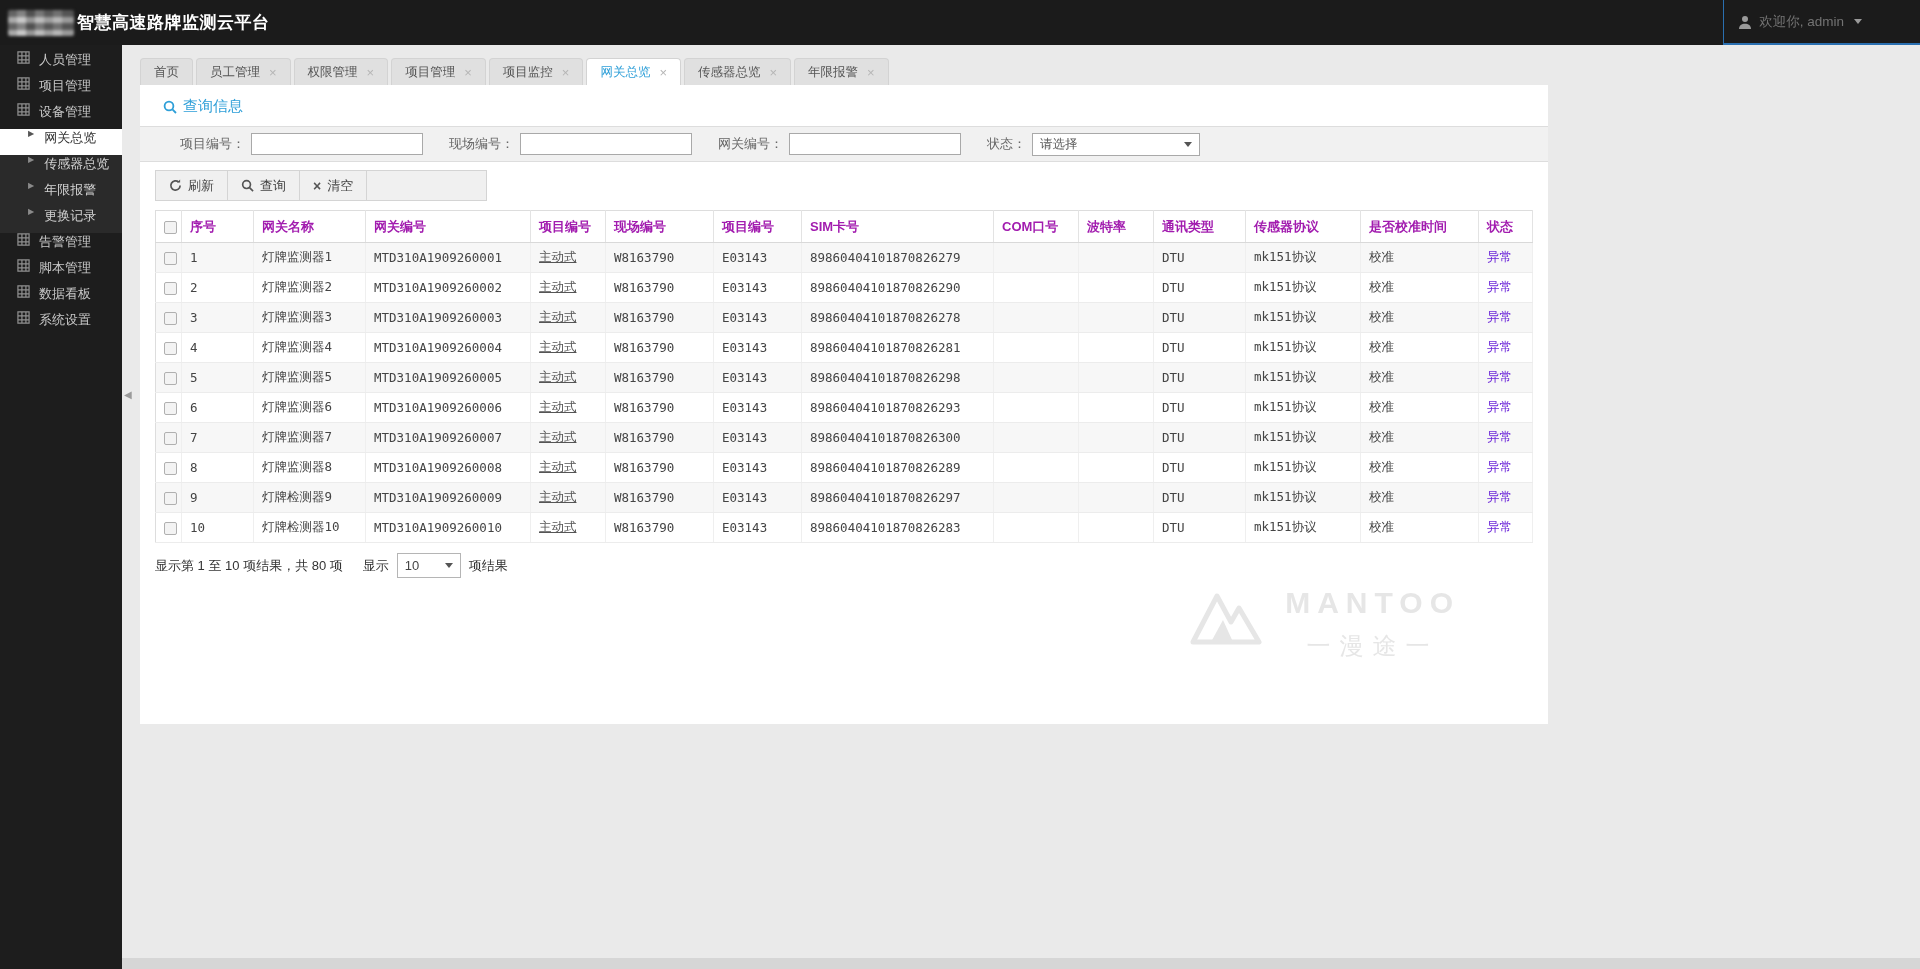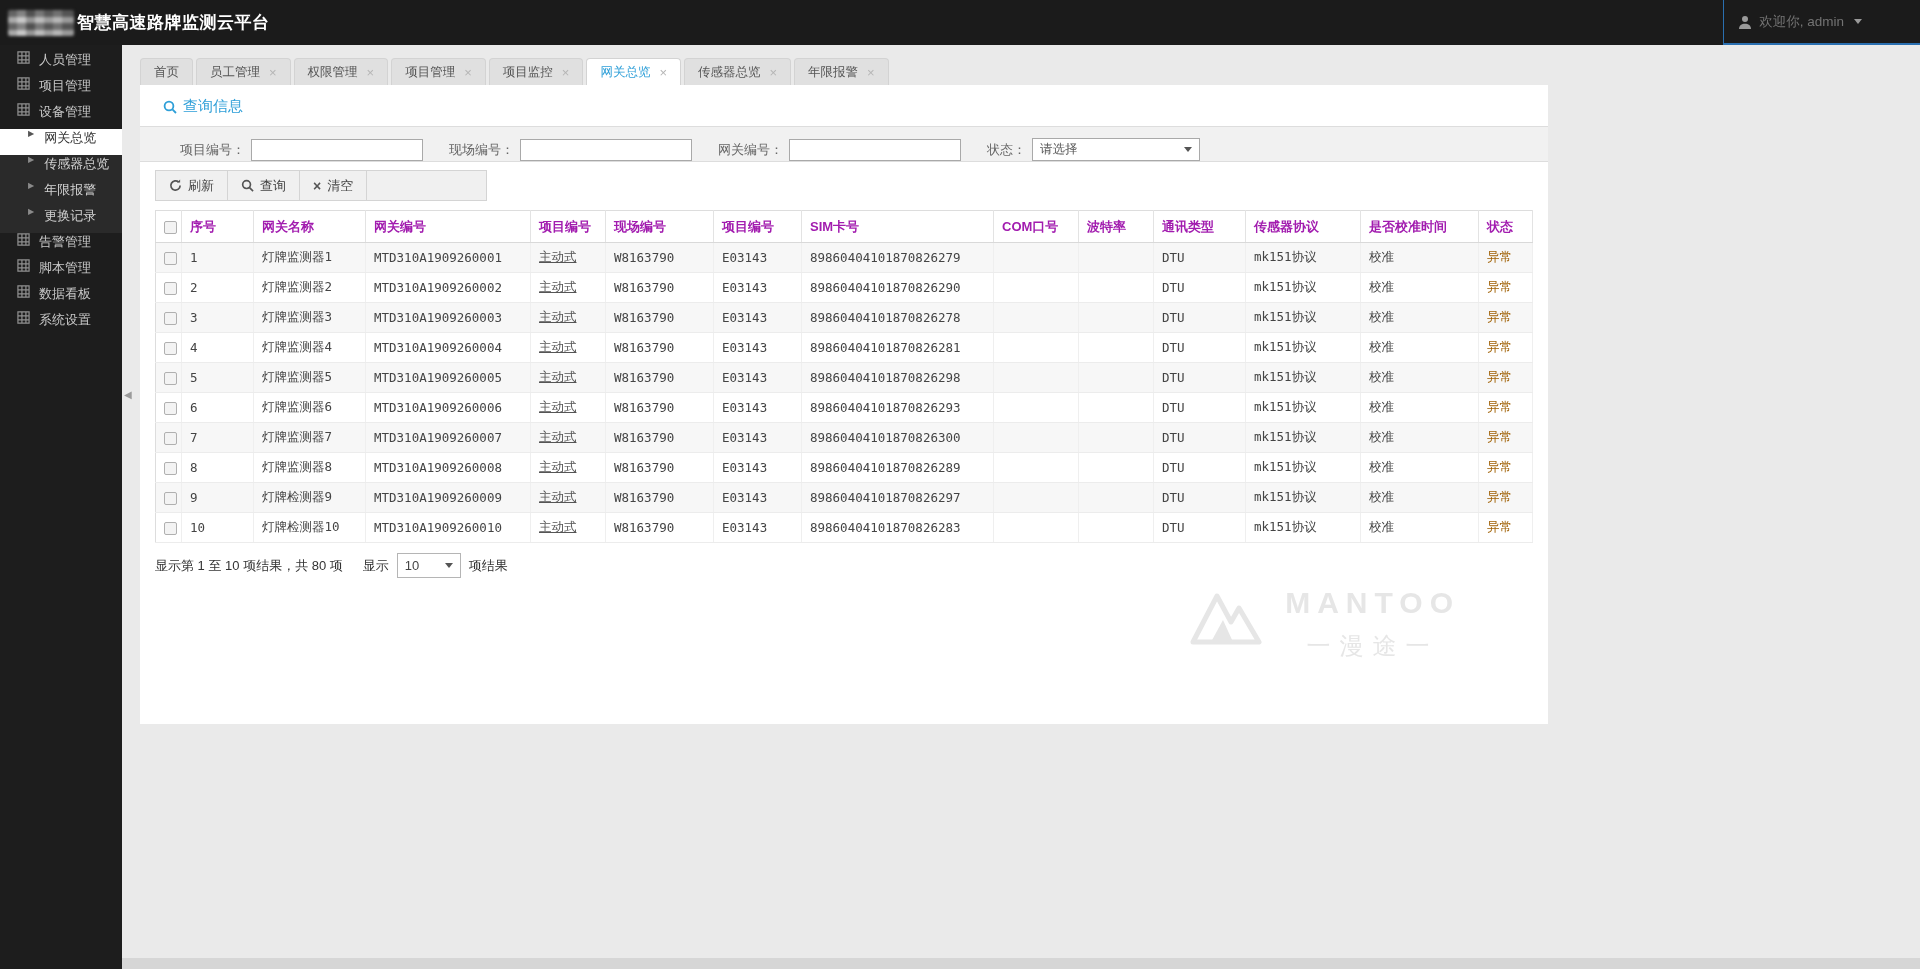--- a/index.html
+++ b/index.html
@@ -41,21 +41,21 @@
     border:1px solid #d3d3d3; border-bottom:none; border-radius:4px 4px 0 0;
     font-size:12.5px; color:#555; cursor:pointer; white-space:nowrap; }
   .tab.active { background:#fff; color:#2e9fd8; }
   .tab .x { margin-left:9px; color:#b5b5b5; font-size:13px; line-height:1; }
 
   
   .panel { position:relative; margin-left:18px; width:1408px; height:639px; background:#fff; }
   .section-title { display:flex; align-items:center; gap:6px; color:#2e9fd8; font-size:15px;
     padding:12px 0 10px 23px; }
   .query-bar { height:36px; background:#f1f1f1; border-top:1px solid #ddd; border-bottom:1px solid #ddd;
-    display:flex; align-items:flex-end; padding-left:40px; font-size:13px; color:#666; }
+    display:flex; align-items:center; padding-left:40px; font-size:13px; color:#666; }
   .qfield { display:flex; align-items:center; margin-right:26px; white-space:nowrap; }
   .qfield input { width:172px; height:22px; border:1px solid #a9a9a9; margin-left:6px; padding:0 5px;
     font-size:12px; }
   .qselect { width:168px; height:23px; border:1px solid #a9a9a9; background:#fff; display:flex;
     align-items:center; justify-content:space-between; padding:0 7px; color:#555; margin-left:6px;
     font-size:12.5px; cursor:pointer; }
   .dd-caret { width:0; height:0; border-left:4px solid transparent; border-right:4px solid transparent;
     border-top:5px solid #555; }
 
   .btn-bar { margin:8px 0 0 15px; width:332px; height:31px; background:#f0f0f0;
@@ -67,21 +67,21 @@
   
   .table-wrap { margin:9px 15px 0 15px; }
   table { width:100%; border-collapse:collapse; table-layout:fixed; border:1px solid #ddd; background:#fff; }
   th { font-size:13px; color:#a21caf; text-align:left; font-weight:bold; height:32px; padding:0 8px;
     border-right:1px solid #e3e3e3; border-bottom:1px solid #d9d9d9; white-space:nowrap; overflow:hidden; }
   td { font-size:12.5px; color:#444; height:30px; padding:0 8px; border-bottom:1px solid #ececec;
     border-right:1px solid #efefef; white-space:nowrap; overflow:hidden;
     font-family:"DejaVu Sans Mono","Liberation Mono",monospace; }
   tbody tr:nth-child(odd) td { background:#f7f7f7; }
   td.link-ish { text-decoration:underline; color:#555; cursor:pointer; }
-  td.status { color:#a16207; font-family:"Liberation Sans","DejaVu Sans",sans-serif; }
+  td.status { color:#6d28d9; font-family:"Liberation Sans","DejaVu Sans",sans-serif; }
   .cb { width:13px; height:13px; border:1px solid #b0b0b0; border-radius:2px; background:#f3f3f3;
     display:inline-block; vertical-align:middle; cursor:pointer; }
 
   
   .pgn-row { display:flex; align-items:center; margin:10px 15px 0 15px; font-size:13px; color:#333; }
   .pgn-left { display:flex; align-items:center; gap:8px; }
   .size-select { width:64px; height:25px; border:1px solid #b5b5b5; background:#fff; display:flex;
     align-items:center; justify-content:space-between; padding:0 7px; cursor:pointer; color:#444; }
   .pgn-right { margin-left:auto; display:flex; gap:5px; }
   .pbtn { min-width:29px; height:27px; border:1px solid #ddd; border-radius:3px; display:flex;

